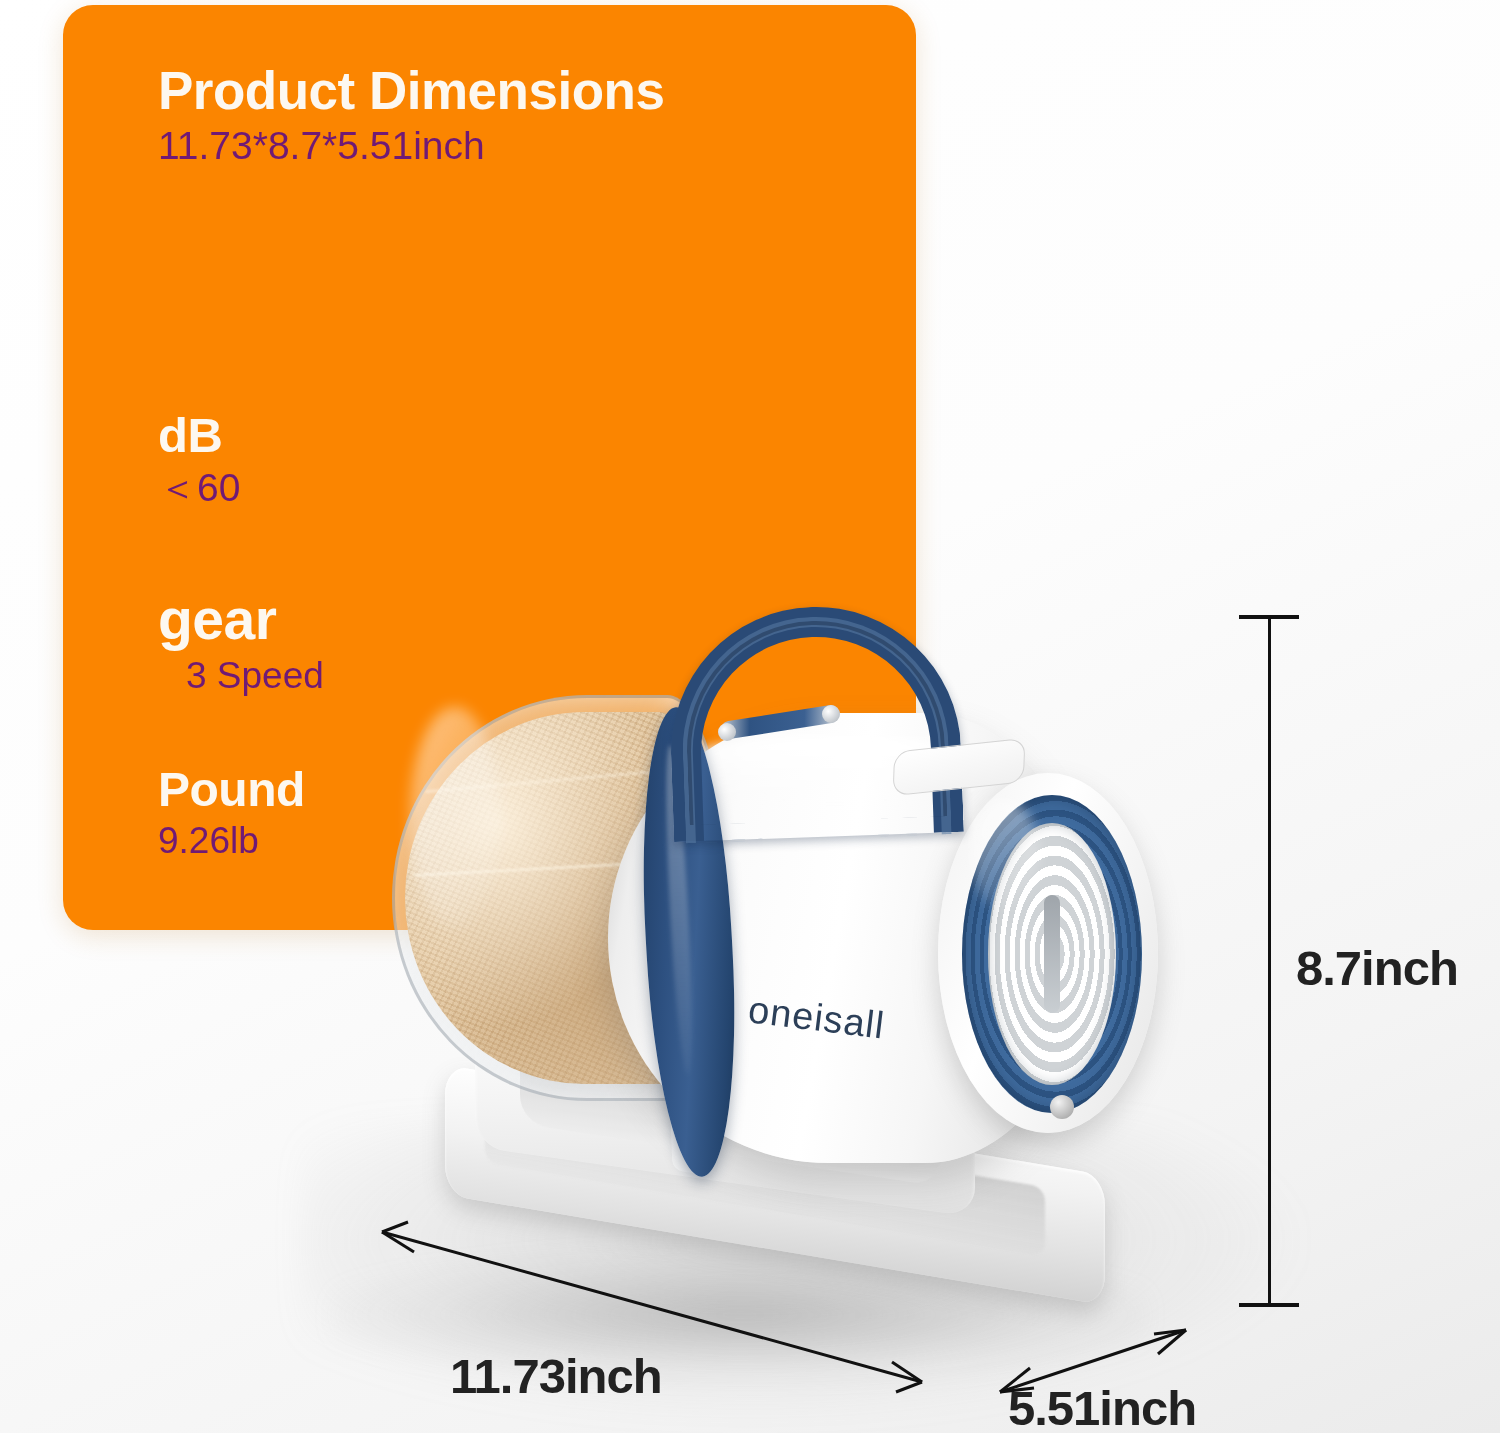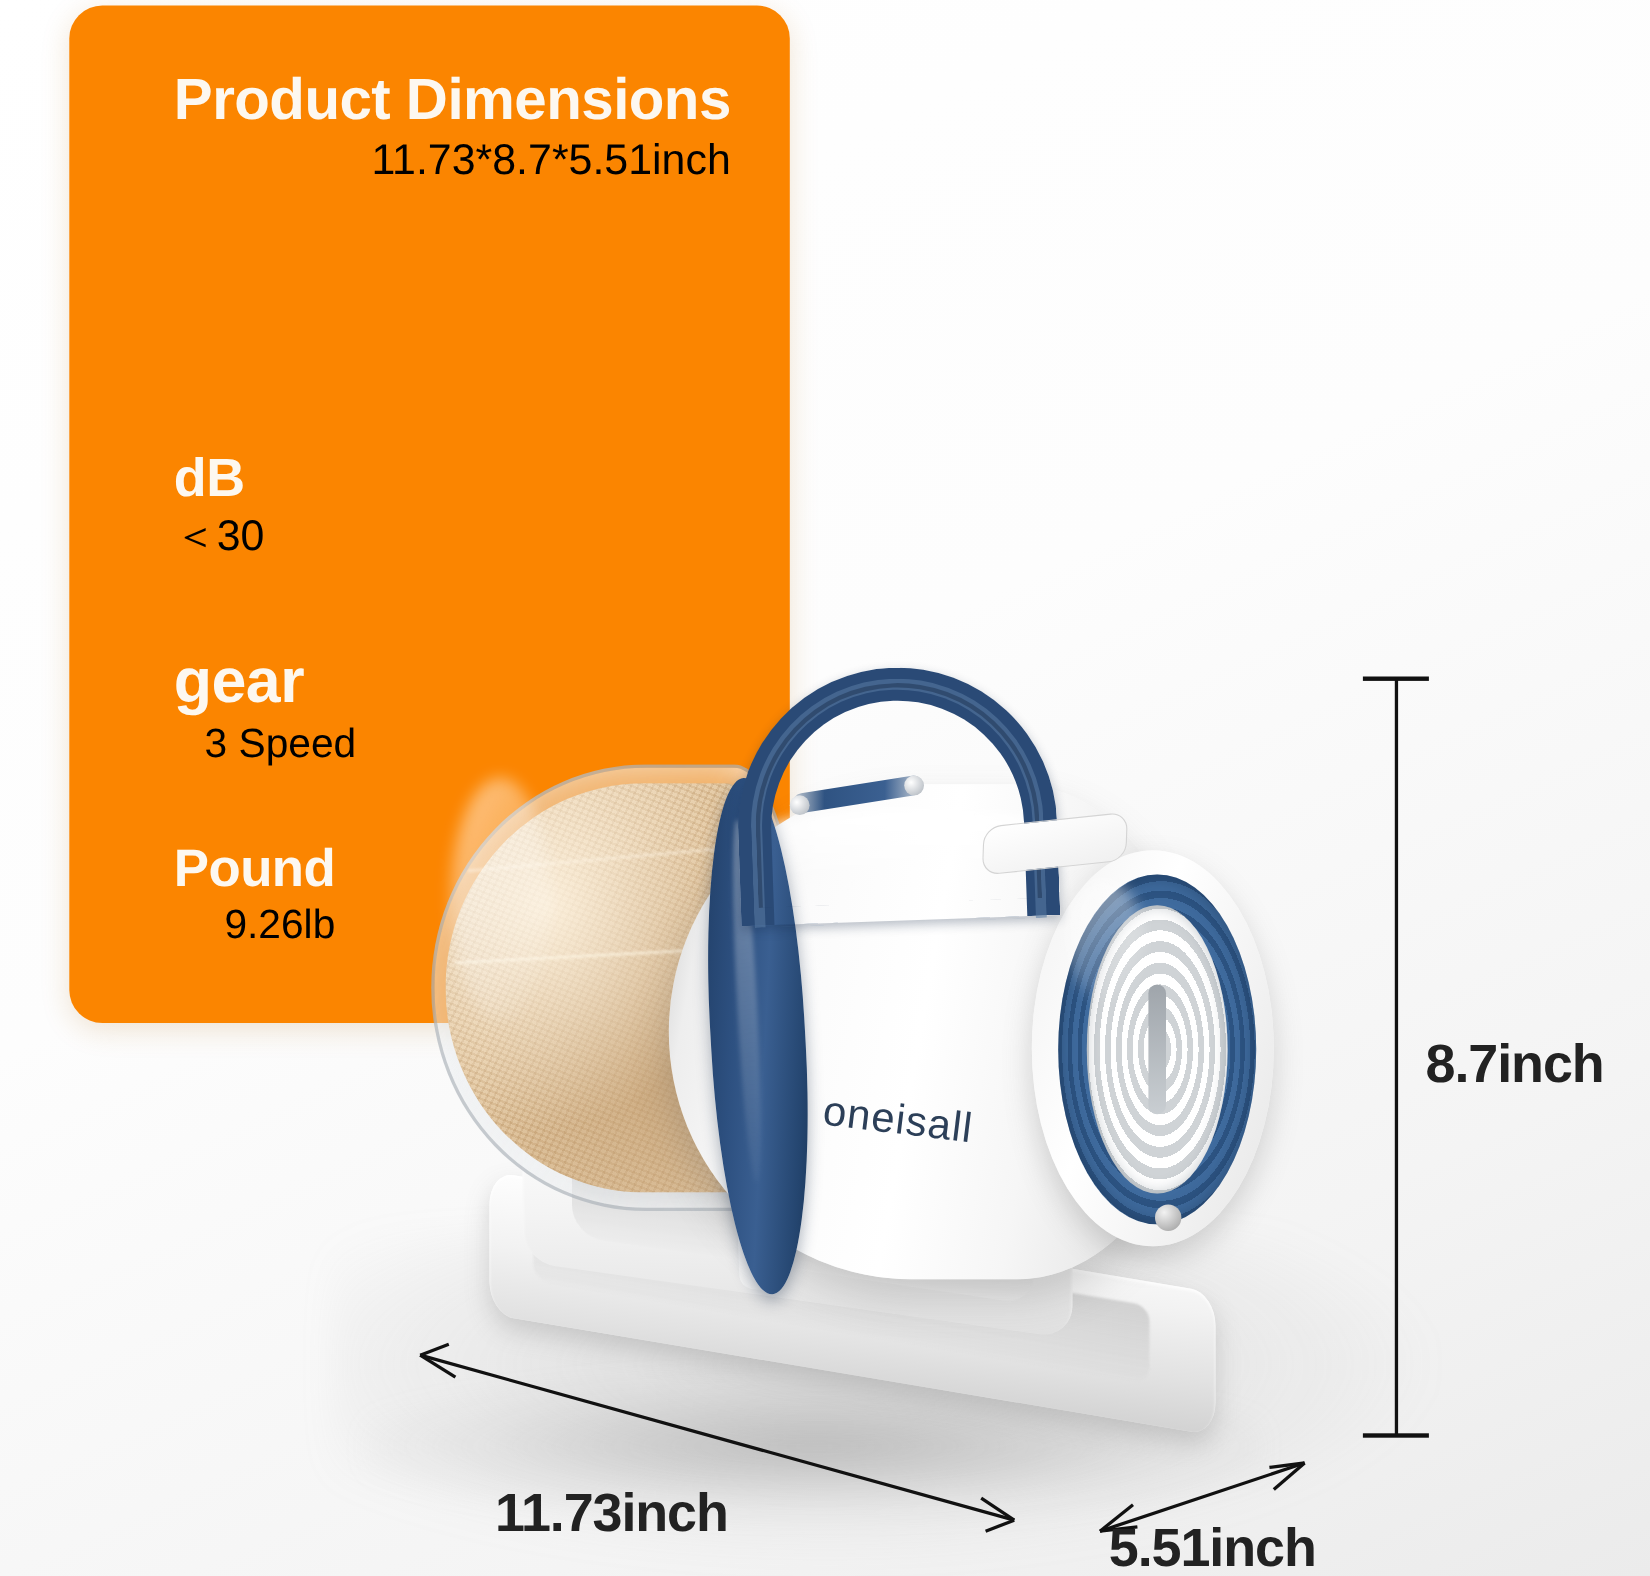--- a/index.html
+++ b/index.html
@@ -16,31 +16,31 @@
   
   .floor-shade{position:absolute;left:300px;top:1120px;width:1000px;height:300px;
     background:radial-gradient(ellipse at 45% 40%, rgba(150,150,150,.30) 0%, rgba(160,160,160,.12) 45%, rgba(255,255,255,0) 72%);
     filter:blur(14px);}
   .floor-shade2{position:absolute;left:330px;top:1250px;width:820px;height:130px;
     background:radial-gradient(ellipse at 50% 50%, rgba(120,120,120,.35) 0%, rgba(160,160,160,.10) 55%, rgba(255,255,255,0) 78%);
     filter:blur(10px);}
 
   
   .spec-card{
-    position:absolute;left:63px;top:5px;width:655px;height:925px;
+    position:absolute;left:63px;top:5px;width:853px;height:925px;
     background:#fb8500;border-radius:30px;
     box-shadow:0 6px 26px rgba(180,110,20,.18);
   }
   .spec-block{position:absolute;left:95px;}
   .spec-title{
     color:#fdf8f0;font-weight:bold;letter-spacing:-0.5px;line-height:1.05;
     margin:0;white-space:nowrap;
   }
   .spec-value{
-    color:#000000;font-weight:400;line-height:1.1;margin:6px 0 0 0;white-space:nowrap;text-align:right;
+    color:#701a75;font-weight:400;line-height:1.1;margin:6px 0 0 0;white-space:nowrap;
   }
   .b1{top:58px;}  .b1 .spec-title{font-size:53px;} .b1 .spec-value{font-size:39px;}
   .b2{top:232px;} .b2 .spec-title{font-size:49px;} .b2 .spec-value{font-size:36px;}
   .b3{top:405px;} .b3 .spec-title{font-size:49px;} .b3 .spec-value{font-size:39px;}
   .b4{top:585px;} .b4 .spec-title{font-size:57px;} .b4 .spec-value{font-size:37px;margin-left:28px;}
   .b5{top:760px;} .b5 .spec-title{font-size:48px;} .b5 .spec-value{font-size:37px;}
 
   
   .product{position:absolute;left:370px;top:595px;width:830px;height:740px;}
 
@@ -184,21 +184,21 @@
   <div class="spec-card" data-interactable="false">
 
     <div class="spec-block b1" data-interactable="false">
       <p class="spec-title" data-interactable="false">Product Dimensions</p>
       <p class="spec-value" data-interactable="false">11.73*8.7*5.51inch</p>
     </div>
 
 
     <div class="spec-block b3" data-interactable="false">
       <p class="spec-title" data-interactable="false">dB</p>
-      <p class="spec-value" data-interactable="false">＜30</p>
+      <p class="spec-value" data-interactable="false">＜60</p>
     </div>
 
     <div class="spec-block b4" data-interactable="false">
       <p class="spec-title" data-interactable="false">gear</p>
       <p class="spec-value" data-interactable="false">3 Speed</p>
     </div>
 
     <div class="spec-block b5" data-interactable="false">
       <p class="spec-title" data-interactable="false">Pound</p>
       <p class="spec-value" data-interactable="false">9.26lb</p>

